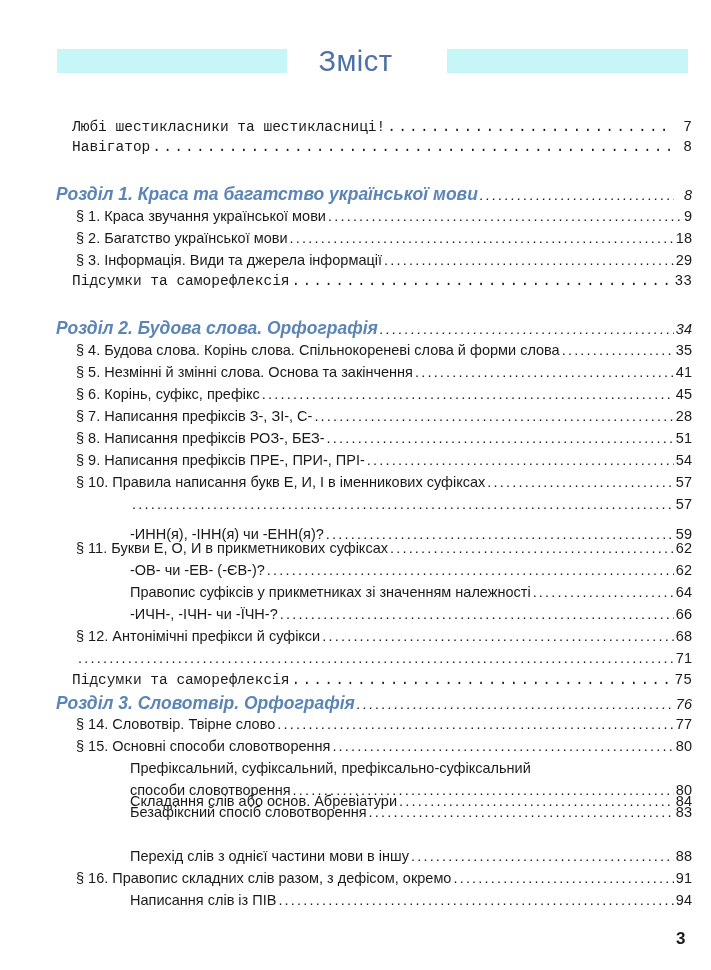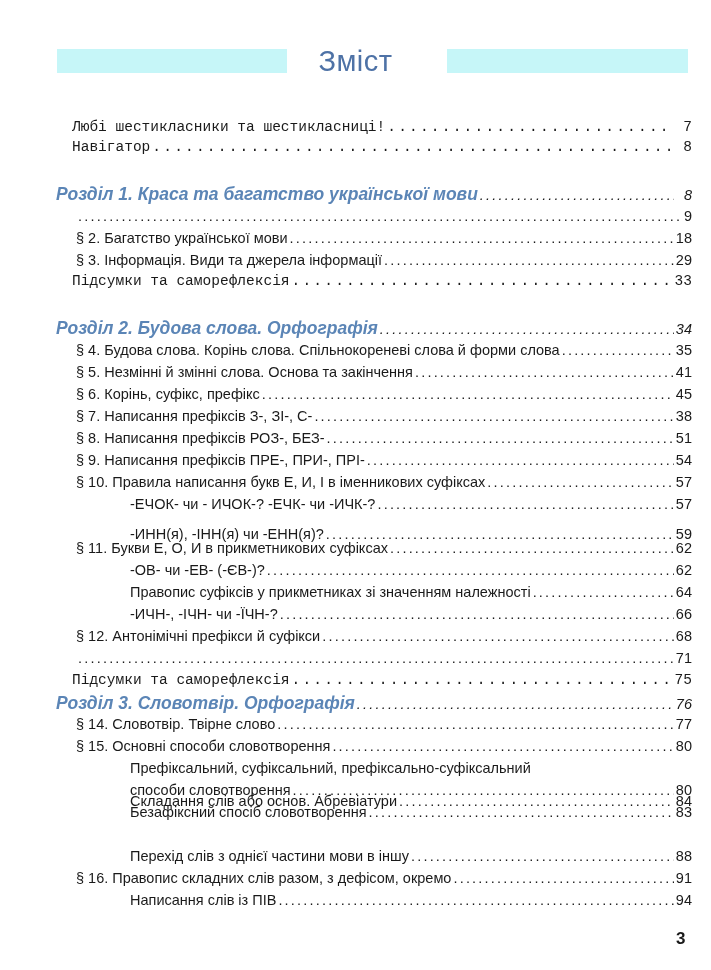--- a/index.html
+++ b/index.html
@@ -57,20 +57,21 @@
     <span class="leader"></span>
     <span class="page">8</span>
   </div>
 
   <div class="row chapter pad-page" style="top:183px">
     <span class="label">Розділ 1. Краса та багатство української мови</span>
     <span class="leader"></span>
     <span class="page">8</span>
   </div>
   <div class="row sec" style="top:205px">
+    <span class="label">§ 1. Краса звучання української мови</span>
     <span class="leader"></span>
     <span class="page">9</span>
   </div>
   <div class="row sec" style="top:227px">
     <span class="label">§ 2. Багатство української мови</span>
     <span class="leader"></span>
     <span class="page">18</span>
   </div>
   <div class="row sec" style="top:249px">
     <span class="label">§ 3. Інформація. Види та джерела інформації</span>
@@ -99,39 +100,38 @@
     <span class="page">41</span>
   </div>
   <div class="row sec" style="top:383px">
     <span class="label">§ 6. Корінь, суфікс, префікс</span>
     <span class="leader"></span>
     <span class="page">45</span>
   </div>
   <div class="row sec" style="top:405px">
     <span class="label">§ 7. Написання префіксів З-, ЗІ-, С-</span>
     <span class="leader"></span>
-    <span class="page">38</span>
+    <span class="page">28</span>
   </div>
   <div class="row sec" style="top:427px">
     <span class="label">§ 8. Написання префіксів РОЗ-, БЕЗ-</span>
     <span class="leader"></span>
     <span class="page">51</span>
   </div>
   <div class="row sec" style="top:449px">
     <span class="label">§ 9. Написання префіксів ПРЕ-, ПРИ-, ПРІ-</span>
     <span class="leader"></span>
     <span class="page">54</span>
   </div>
   <div class="row sec" style="top:471px">
     <span class="label">§ 10. Правила написання букв Е, И, І в іменникових суфіксах</span>
     <span class="leader"></span>
     <span class="page">57</span>
   </div>
   <div class="row sub" style="top:493px">
-    <span class="label">-ЕЧОК- чи - ИЧОК-? -ЕЧК- чи -ИЧК-?</span>
     <span class="leader"></span>
     <span class="page">57</span>
   </div>
   <div class="row sub" style="top:523px">
     <span class="label">-ИНН(я), -ІНН(я) чи -ЕНН(я)?</span>
     <span class="leader"></span>
     <span class="page">59</span>
   </div>
   <div class="row sec" style="top:537px">
     <span class="label">§ 11. Букви Е, О, И в прикметникових суфіксах</span>

